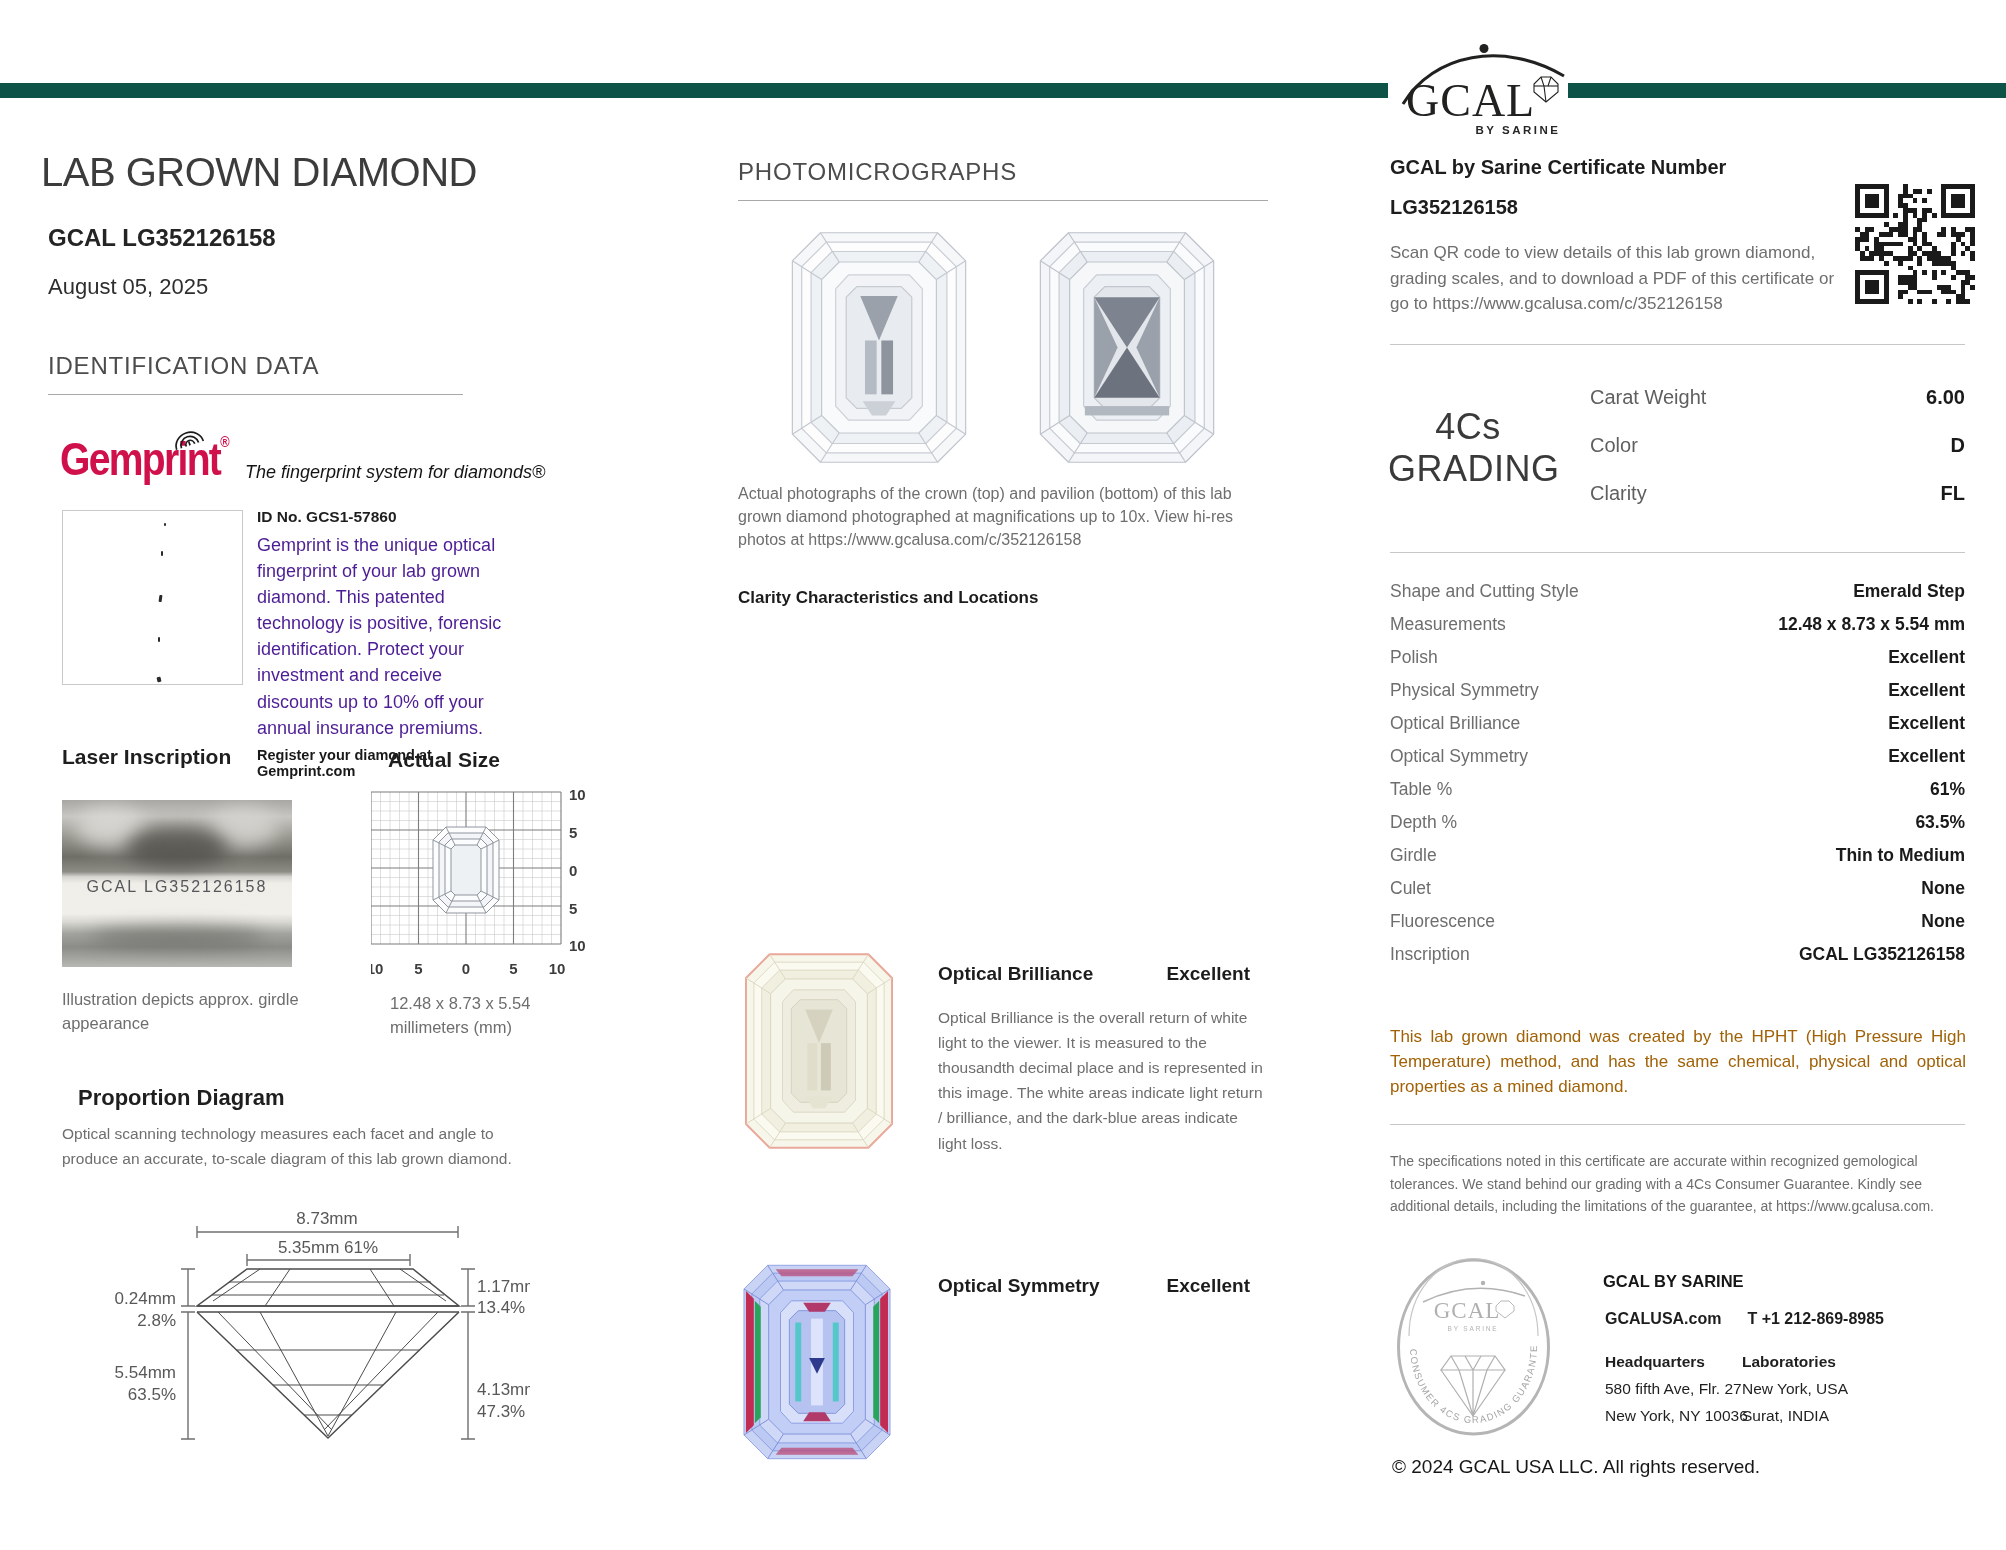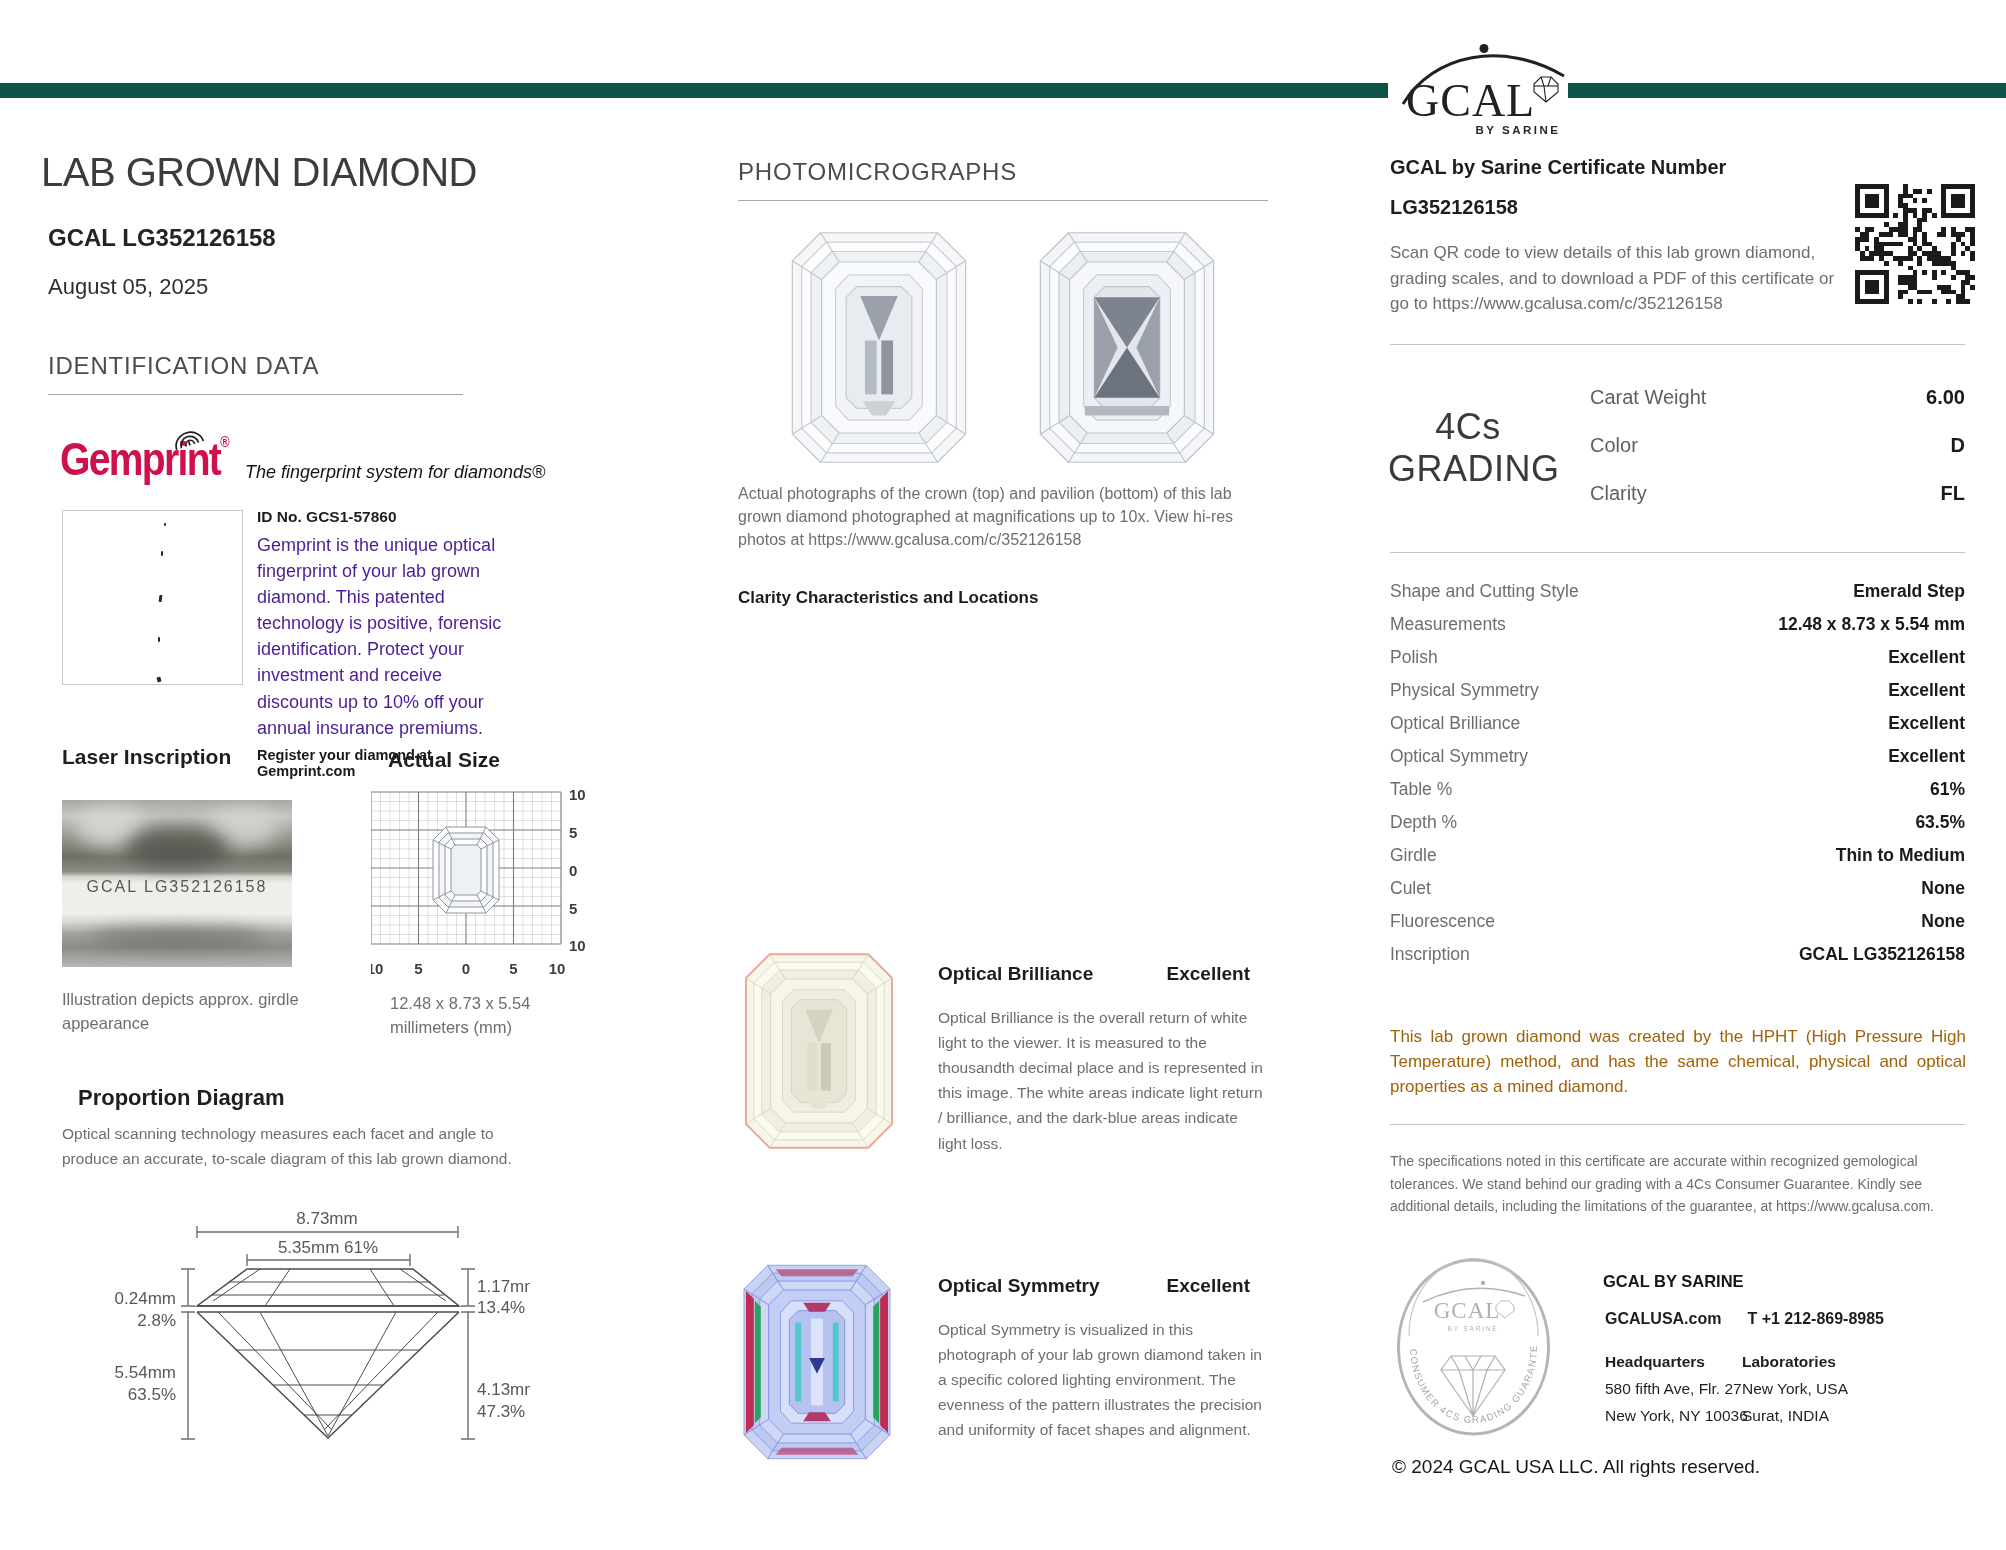--- a/index.html
+++ b/index.html
@@ -328,21 +328,20 @@
       <rect x="70" y="56" width="12" height="88" fill="#e4e9fc" opacity="0.85"></rect>
       <polygon points="62,40 90,40 84,49 68,49" fill="#b13a6b"></polygon>
       <polygon points="68,151 84,151 90,160 62,160" fill="#b13a6b"></polygon>
       <polygon points="68,96 84,96 76,112" fill="#2d3a8e"></polygon>
     </g>
   </svg>
   <div class="abs sym-head">
     <span class="lp-h">Optical Symmetry</span>
     <span class="lp-h">Excellent</span>
   </div>
-  <div class="abs para sym-desc">Optical Symmetry is visualized in this photograph of your lab grown diamond taken in a specific colored lighting environment. The evenness of the pattern illustrates the precision and uniformity of facet shapes and alignment.</div>
 
   <div class="abs cert-h">GCAL by Sarine Certificate Number</div>
   <div class="abs cert-no">LG352126158</div>
   <div class="abs para scan-txt">Scan QR code to view details of this lab grown diamond, grading scales, and to download a PDF of this certificate or go to https://www.gcalusa.com/c/352126158</div>
   <svg class="abs qr" viewBox="0 0 25 25" shape-rendering="crispEdges">
     <rect x="0" y="0" width="25" height="25" fill="#ffffff"></rect>
     <g id="qr-mods" fill="#1a1a1a">
         <rect x="0" y="0" width="1" height="1"></rect>
         <rect x="0" y="1" width="1" height="1"></rect>
         <rect x="0" y="2" width="1" height="1"></rect>

